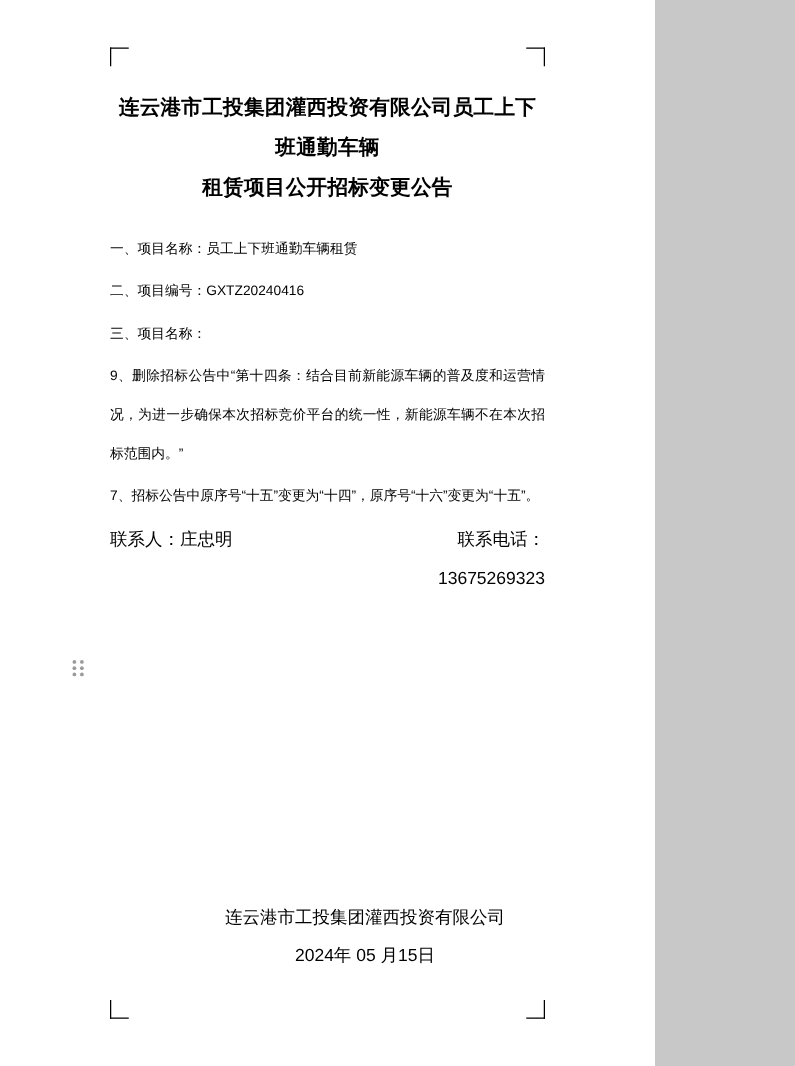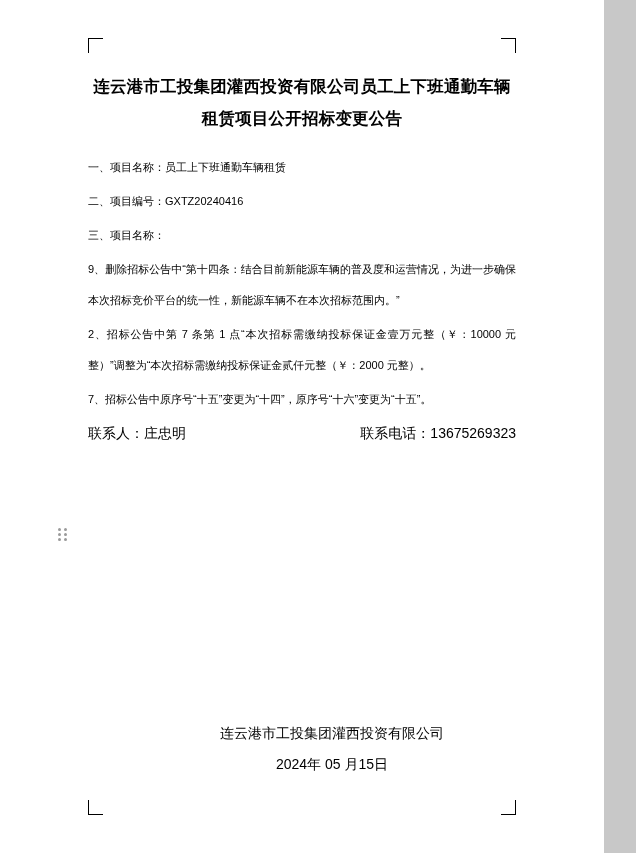--- a/index.html
+++ b/index.html
@@ -7,21 +7,21 @@
     padding: 0;
     background: #c8c8c8;
   }
   body {
     width: 636px;
     height: 853px;
     font-family: "Liberation Sans", sans-serif;
   }
   .page {
     position: relative;
-    width: 604px;
+    width: 524px;
     height: 853px;
     background: #ffffff;
     box-sizing: border-box;
     overflow: hidden;
   }
   
   .crop {
     position: absolute;
     width: 0;
     height: 0;
@@ -122,21 +122,20 @@
 
     <div class="title">
       <span class="line1">连云港市工投集团灌西投资有限公司员工上下班通勤车辆</span>
       <span class="line2">租赁项目公开招标变更公告</span>
     </div>
 
     <p class="para">一、项目名称：员工上下班通勤车辆租赁</p>
     <p class="para">二、项目编号：GXTZ20240416</p>
     <p class="para">三、项目名称：</p>
     <p class="para">9、删除招标公告中“第十四条：结合目前新能源车辆的普及度和运营情况，为进一步确保本次招标竞价平台的统一性，新能源车辆不在本次招标范围内。”</p>
-    <p class="para">2、招标公告中第 7 条第 1 点“本次招标需缴纳投标保证金壹万元整（￥：10000 元整）”调整为“本次招标需缴纳投标保证金贰仟元整（￥：2000 元整）。</p>
     <p class="para">7、招标公告中原序号“十五”变更为“十四”，原序号“十六”变更为“十五”。</p>
 
     <div class="contact-row">
       <span class="c1">联系人：庄忠明</span>
       <span class="c2">联系电话：13675269323</span>
     </div>
 
   </div>
 
   <div class="sig-block">

